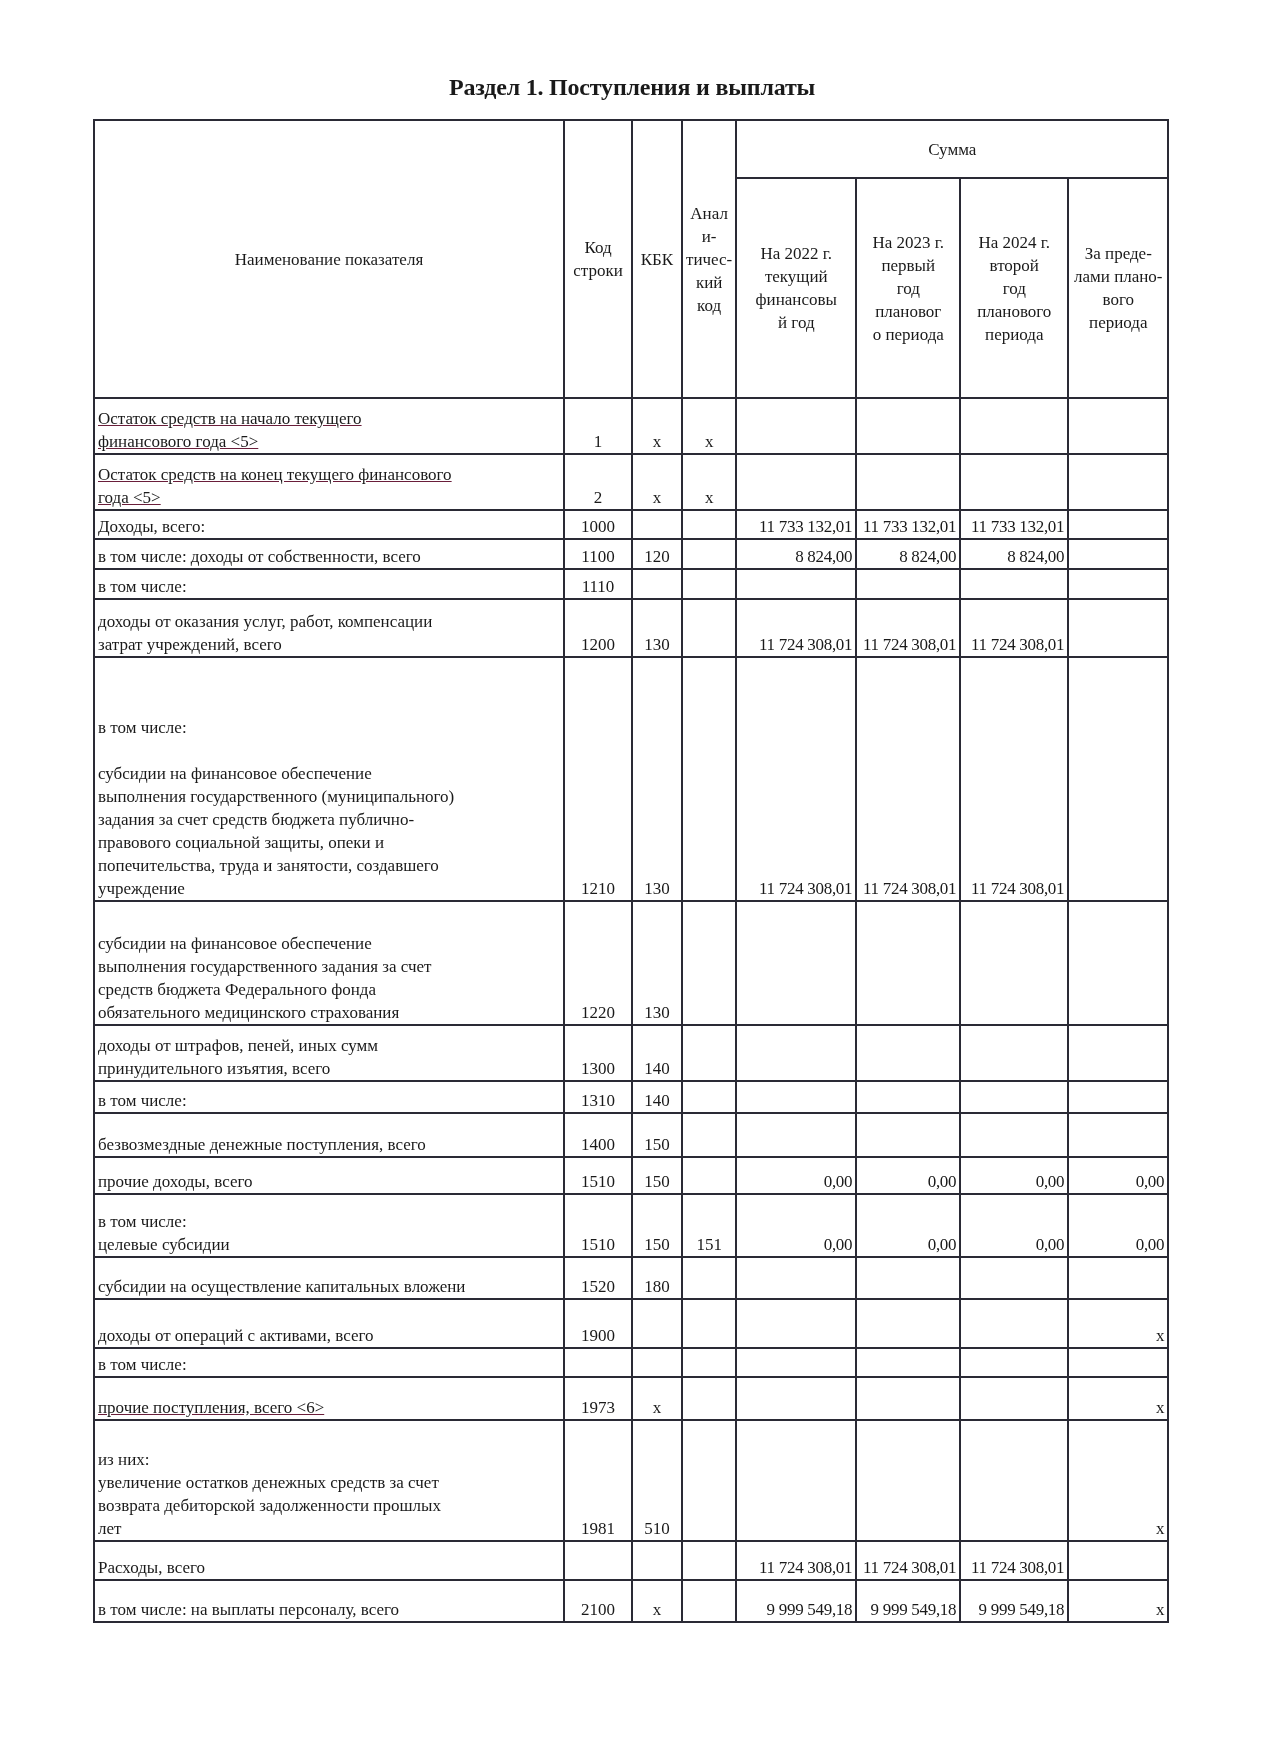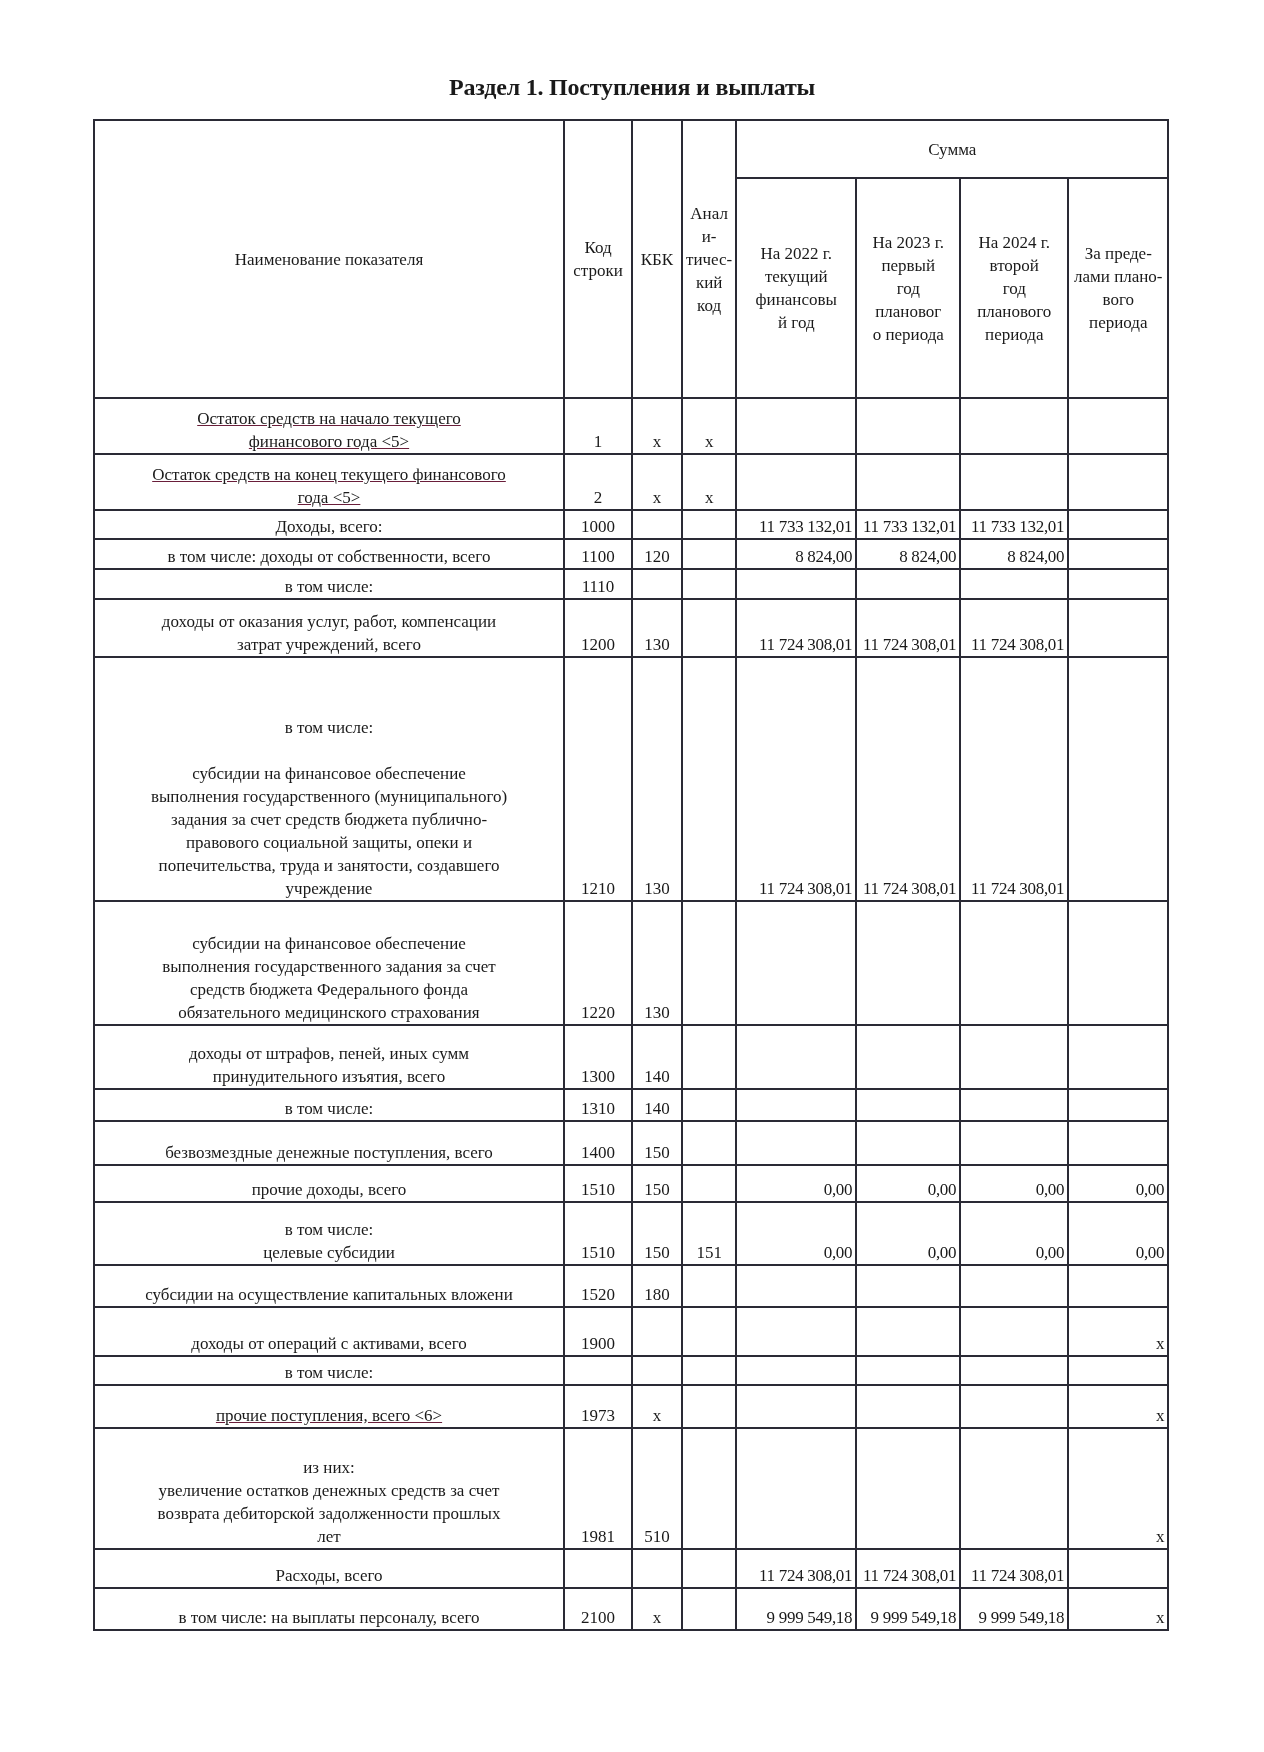--- a/index.html
+++ b/index.html
@@ -16,21 +16,21 @@
     border-collapse: collapse; table-layout: fixed;
   }
   table.grid td, table.grid th {
     border: 2px solid #2a2a35; padding: 0 3px; overflow: hidden;
     font-size: 17px; font-weight: normal; line-height: 23px; vertical-align: bottom;
   }
   th { text-align: center; vertical-align: middle !important; }
   th.small { font-size: 14px; line-height: 18px; }
   th.tiny { font-size: 13px; line-height: 17px; }
   th.mid { font-size: 18px; line-height: 27px; }
-  td.name { text-align: center; vertical-align: top; line-height: 25px; padding-left: 3px; }
+  td.name { text-align: left; vertical-align: top; line-height: 25px; padding-left: 3px; }
   td.code, td.kbk, td.an { text-align: center; }
   td.num { text-align: right; white-space: nowrap; padding-right: 2px; font-size: 16.5px; letter-spacing: -0.3px; }
   td.bold { font-weight: bold; margin-top: 16px; }
   .u { text-decoration: underline; text-decoration-color: #6a1e3a; }
   .b { font-weight: bold; border-radius: 8px; }
   td.nobottom { border-bottom: none; border-left: 2px solid #2a2a35; }
   td.name .line { display: block; }
 </style>
 </head>
 <body>
@@ -197,21 +197,21 @@
           <span class="line">обязательного медицинского страхования</span>
         </td>
         <td class="code">1220</td>
         <td class="kbk">130</td>
         <td class="an"></td>
         <td class="num"></td>
         <td class="num"></td>
         <td class="num"></td>
         <td class="num"></td>
       </tr>
-      <tr style="height: 64px;">
+      <tr style="height: 56px;">
         <td class="name">
           <span class="line">доходы от штрафов, пеней, иных сумм</span>
           <span class="line">принудительного изъятия, всего</span>
         </td>
         <td class="code">1300</td>
         <td class="kbk">140</td>
         <td class="an"></td>
         <td class="num"></td>
         <td class="num"></td>
         <td class="num"></td>

